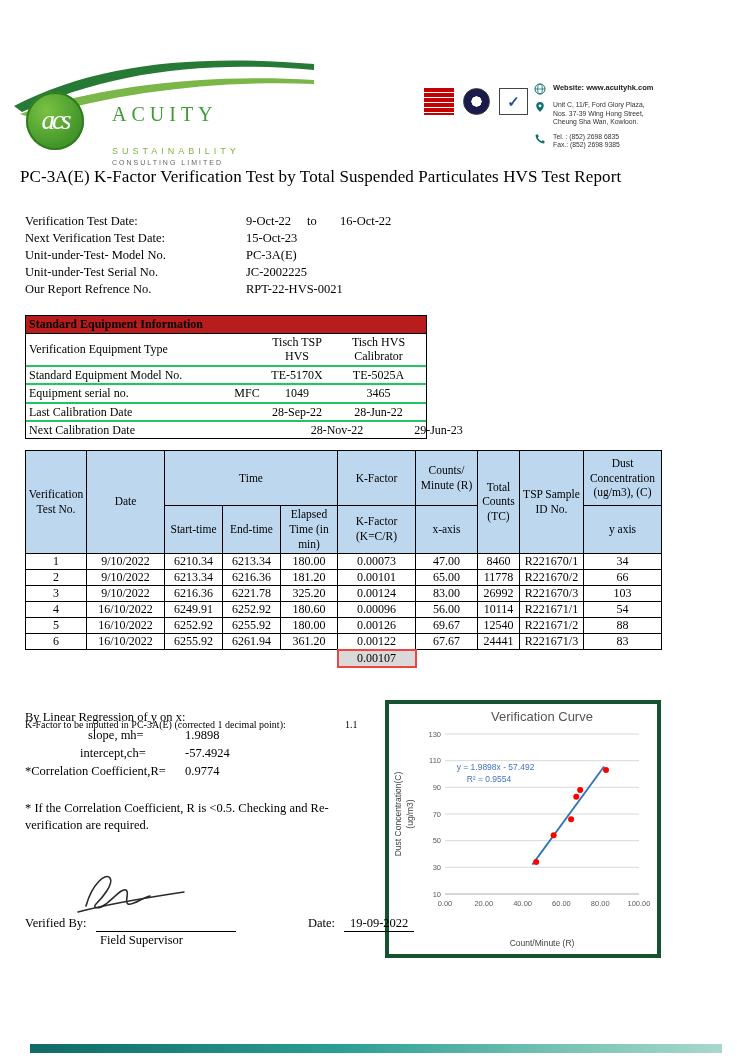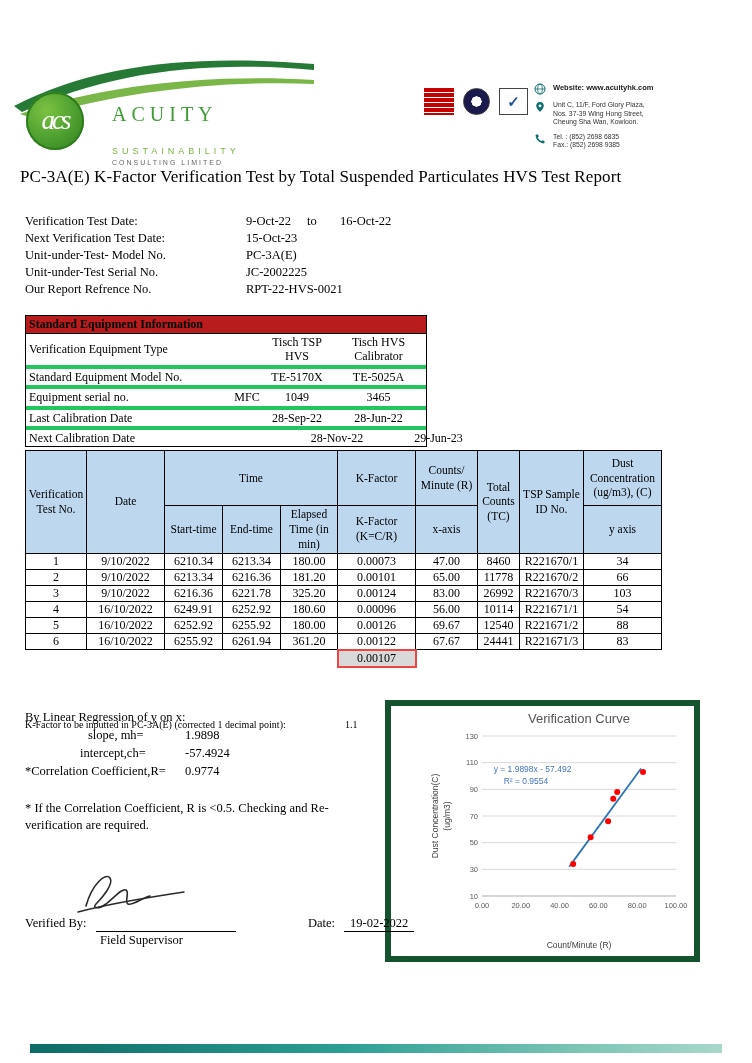--- a/index.html
+++ b/index.html
@@ -37,21 +37,21 @@
   .info{position:absolute;left:25px;top:214px;width:450px;font-size:12.5px;}
   .info-row{position:relative;height:17px;}
   .info-row .lab{position:absolute;left:0;}
   .info-row .val{position:absolute;left:185px;margin-left:36px;}
   .info-row .to{position:absolute;left:282px;}
   .info-row .val2{position:absolute;left:315px;}
 
   
   .eq-table{position:absolute;left:25px;top:315px;width:400px;border:1px solid #000;font-size:12px;}
   .eq-title{background:#b91c1c;border-bottom:1px solid #000;padding:1px 3px;font-weight:bold;}
-  .eq-row{display:grid;grid-template-columns:205px 32px 68px 95px;border-bottom:4px solid #22c55e;align-items:center;}
+  .eq-row{display:grid;grid-template-columns:205px 32px 68px 95px;border-bottom:2px solid #22c55e;align-items:center;}
   .eq-row:last-child{border-bottom:none;gap:20px;}
   .eq-cell{white-space:pre-line;text-align:center;line-height:1.2;padding:1px 0;}
   .eq-cell.eq-label{text-align:left;padding-left:3px;}
 
   
   .main-table{position:absolute;left:25px;top:450px;border-collapse:collapse;table-layout:fixed;width:636px;}
   .main-table th{background:#bdd7ee;border:1px solid #000;font-weight:normal;font-size:11.5px;
     text-align:center;vertical-align:middle;padding:1px 2px;line-height:1.3;}
   .main-table thead tr:first-child{height:55px;}
   .main-table thead tr:nth-child(2){height:46px;}
@@ -60,21 +60,21 @@
   .avg-row td{border:none;background:transparent;}
   .avg-row td.avg-cell{border:2px solid #ef4444;background:#d9d9d9;}
 
   
   .kline{position:absolute;left:25px;top:719px;font-size:10px;width:420px;}
   .kline .kval{position:absolute;left:320px;}
   .abs{position:absolute;}
   .underlined{border-bottom:1px solid #000;padding-right:8px;}
 
   
-  .chart-box{position:absolute;left:385px;top:700px;width:268px;height:250px;border:6px solid #14532d;background:#fff;padding-left:35px;}
+  .chart-box{position:absolute;left:385px;top:700px;width:268px;height:250px;border:4px solid #14532d;background:#fff;}
   .ct-title{font:13px "Liberation Sans",sans-serif;fill:#555;}
   .ct-tick{font:7.5px "Liberation Sans",sans-serif;fill:#595959;}
   .ct-axlabel{font:8.5px "Liberation Sans",sans-serif;fill:#404040;}
   .ct-annot{font:8.5px "Liberation Sans",sans-serif;fill:#4472c4;}
   .ct-grid{stroke:#d9d9d9;stroke-width:1;}
   .ct-axis{stroke:#bfbfbf;stroke-width:1;}
   .ct-trend{stroke:#2e75b6;stroke-width:1.8;}
   .ct-point{fill:#ff0000;}
 
   
@@ -382,16 +382,16 @@
   </div>
 
   <svg class="sig-svg" width="120" height="55" viewBox="0 0 120 55">
     <path d="M14,38 C20,16 34,4 38,10 C42,16 30,30 24,36 C20,40 26,42 34,36 C44,28 50,20 54,22 C58,24 52,34 56,36 C60,38 70,30 78,28" fill="none" stroke="#2a2a2a" stroke-width="1.6" stroke-linecap="round"></path>
     <path d="M6,44 C36,36 72,30 112,24" fill="none" stroke="#2a2a2a" stroke-width="1.4" stroke-linecap="round"></path>
   </svg>
   <div class="sig-label">Verified By:</div>
   <div class="sig-line"></div>
   <div class="sig-role">Field Supervisor</div>
   <div class="date-label">Date:</div>
-  <div class="date-value">19-02-2022</div>
+  <div class="date-value">19-09-2022</div>
 
   <div class="footer-bar"></div>
 </div>
 
 </body></html>

